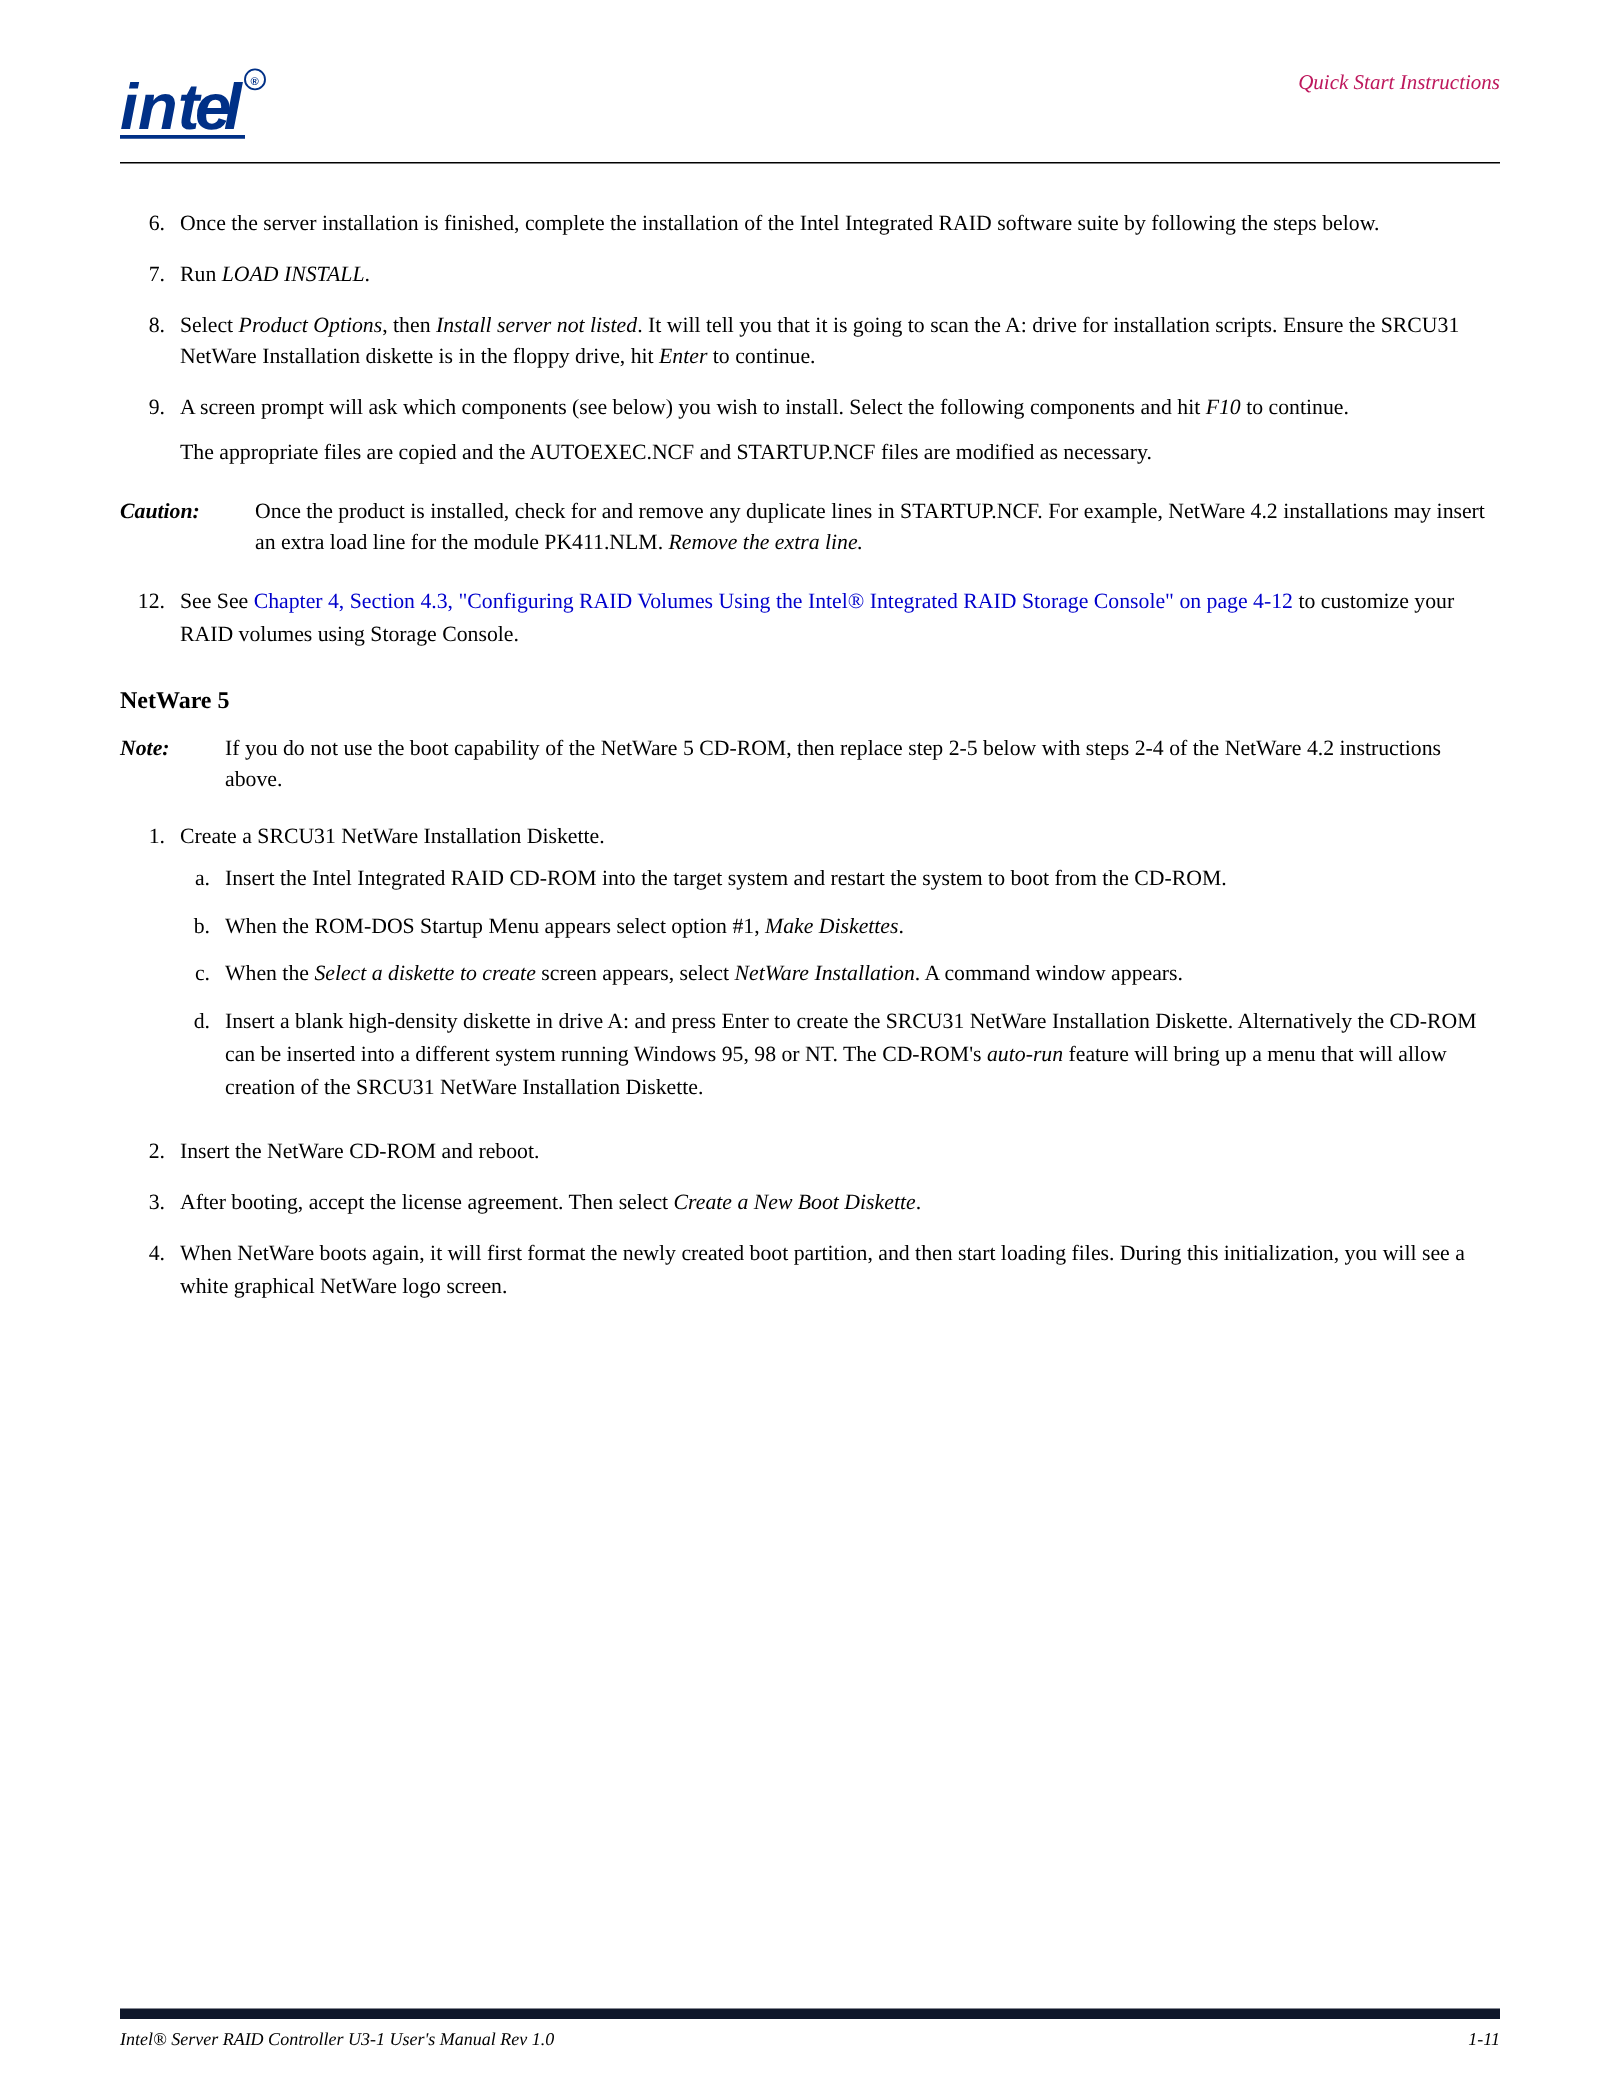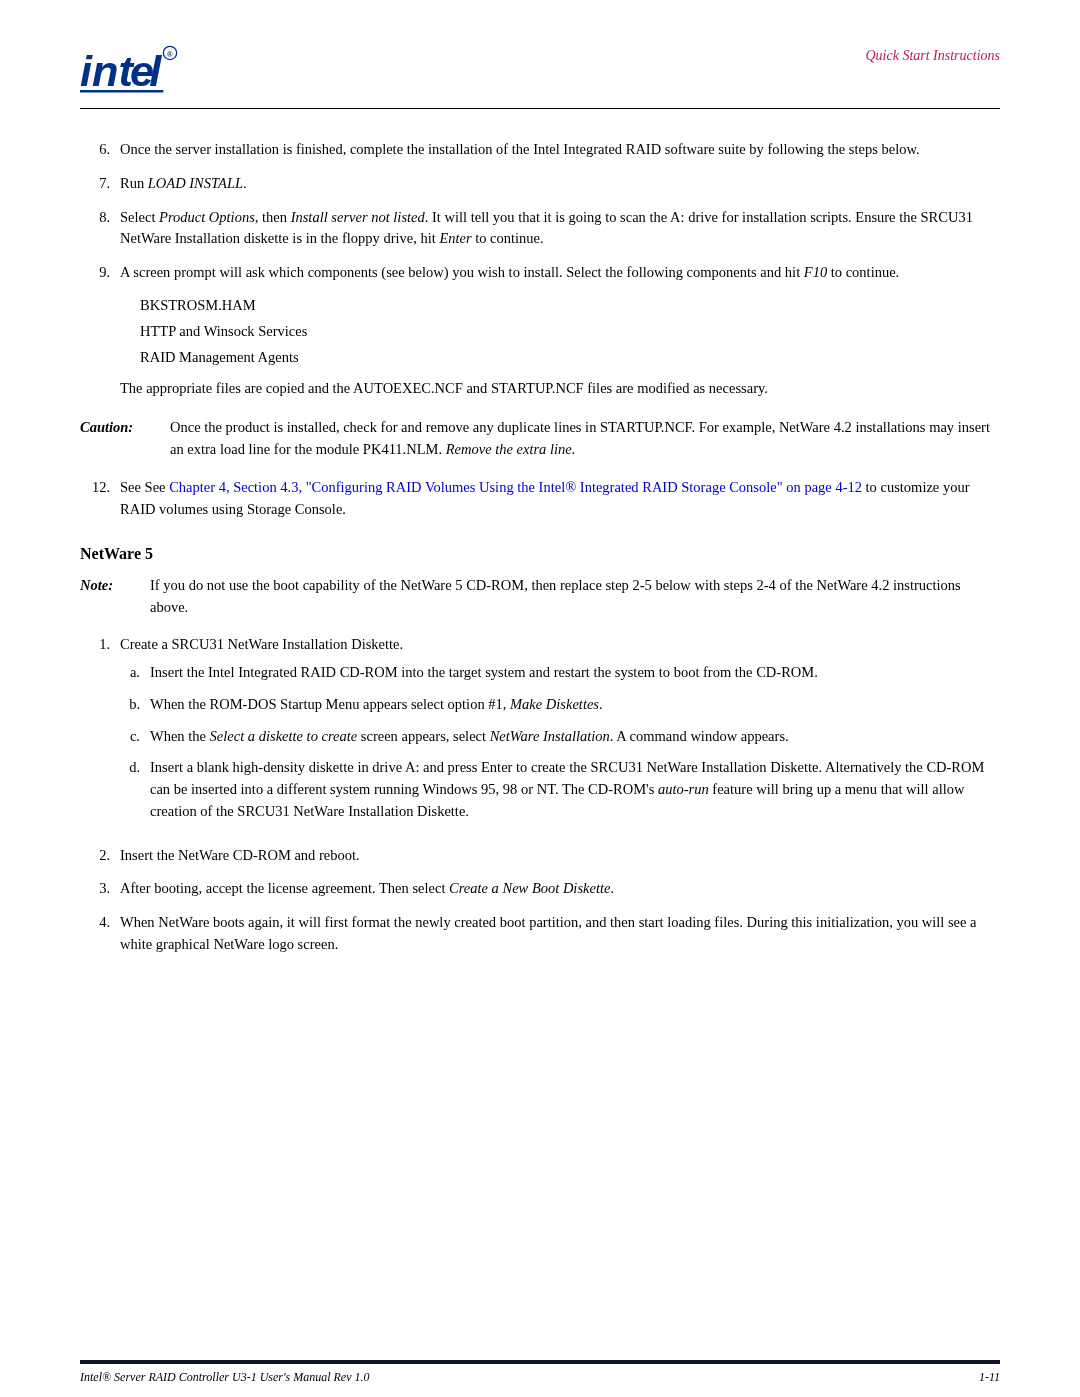--- a/index.html
+++ b/index.html
@@ -162,27 +162,27 @@
     }
 
     
     .italic {
       font-style: italic;
     }
 
     
     .footer {
       position: absolute;
-      bottom: 12px;
+      bottom: 30px;
       left: 80px;
       right: 80px;
       display: flex;
       justify-content: space-between;
       align-items: center;
-      border-top: 4px solid #0f172a;
+      border-top: 7px solid #0f172a;
       padding-top: 6px;
       font-size: 12px;
       font-style: italic;
     }
 
     
     .logo-svg {
       width: 100px;
       height: 60px;
     }
@@ -228,25 +228,20 @@
 
       <li>
         <span class="list-num">8.</span>
         <span class="list-content">Select <span class="italic">Product Options</span>, then <span class="italic">Install server not listed</span>. It will tell you that it is going to scan the A: drive for installation scripts. Ensure the SRCU31 NetWare Installation diskette is in the floppy drive, hit <span class="italic">Enter</span> to continue.</span>
       </li>
 
       <li>
         <span class="list-num">9.</span>
         <span class="list-content">
           A screen prompt will ask which components (see below) you wish to install. Select the following components and hit <span class="italic">F10</span> to continue.
-          <div class="components-block">
-            BKSTROSM.HAM<br>
-            HTTP and Winsock Services<br>
-            RAID Management Agents
-          </div>
           <div class="components-note">
             The appropriate files are copied and the AUTOEXEC.NCF and STARTUP.NCF files are modified as necessary.
           </div>
         </span>
       </li>
     </ol>
 
     <div class="caution-block">
       <span class="caution-label">Caution:</span>
       <span class="caution-content">

